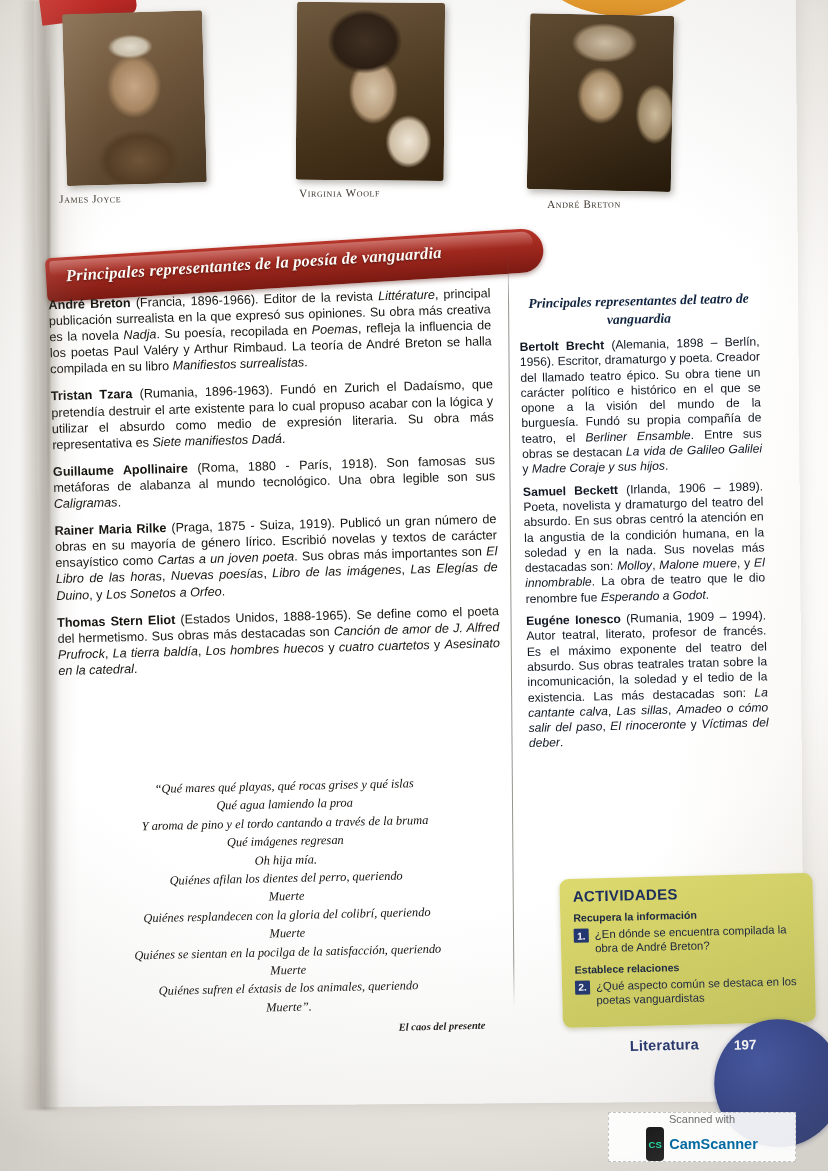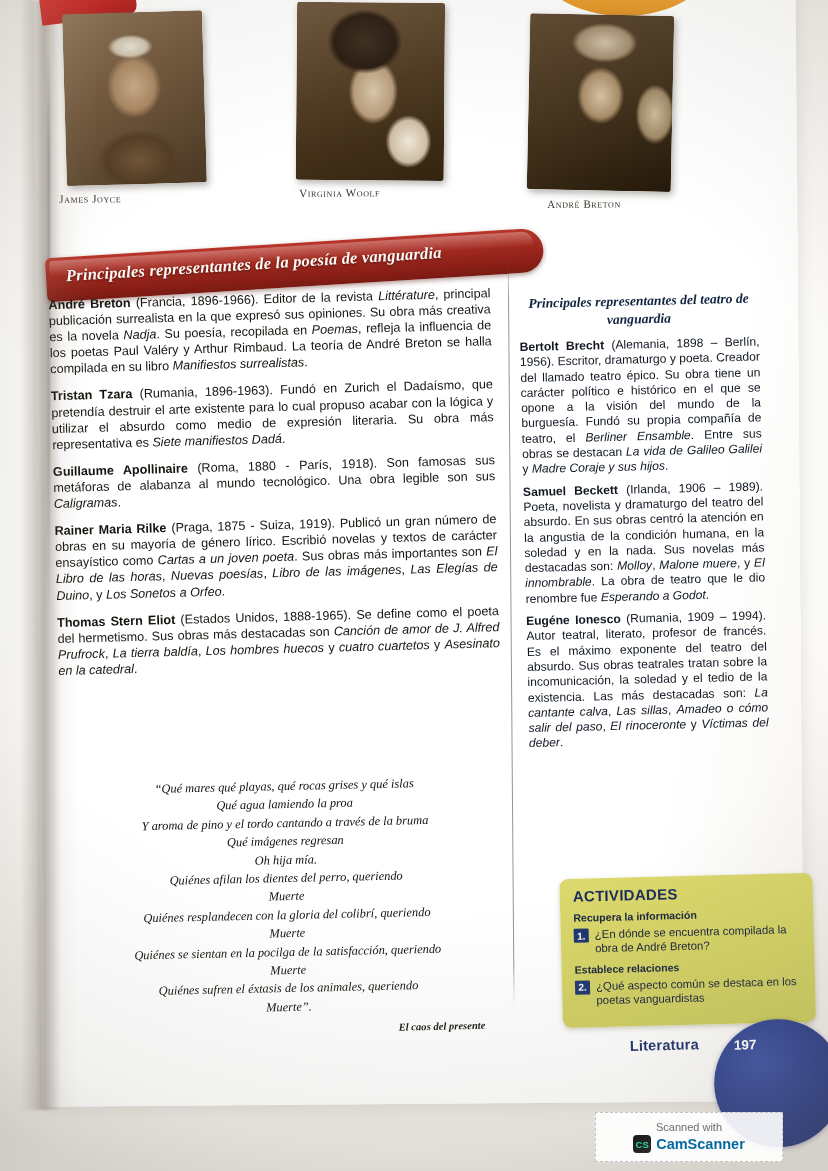--- a/index.html
+++ b/index.html
@@ -254,30 +254,30 @@
   }
   #footer-page{
     position:absolute;left:692px;top:1046px;
     font-family:"Liberation Sans", sans-serif;
     font-weight:bold;font-size:13.5px;color:#ffffff;
     transform:rotate(-1deg);
   }
 
   
   #camscanner{
-    position:absolute;left:595px;top:1112px;width:186px;height:48px;
+    position:absolute;left:608px;top:1112px;width:186px;height:48px;
     border:1px dashed #c3c3c3;
     background:rgba(255,255,255,.9);
     display:flex;flex-direction:column;align-items:center;justify-content:center;
     gap:2px;
   }
   #cam-top{font-family:"Liberation Sans", sans-serif;font-size:11px;color:#6d6d6d;}
   #cam-row{display:flex;align-items:center;gap:5px;}
   #cam-logo{
-    width:18px;height:18px;border-radius:4px;
+    width:18px;height:34px;border-radius:4px;
     background:linear-gradient(150deg,#1b1b1b 0%,#2a2a2a 100%);
     color:#27d9a3;font-family:"Liberation Sans", sans-serif;
     font-weight:bold;font-size:9.5px;
     display:flex;align-items:center;justify-content:center;
   }
   #cam-name{font-family:"Liberation Sans", sans-serif;font-weight:bold;font-size:14.5px;color:#0369a1;}
 
   
   #scan-overlay{
     position:absolute;inset:0;pointer-events:none;

